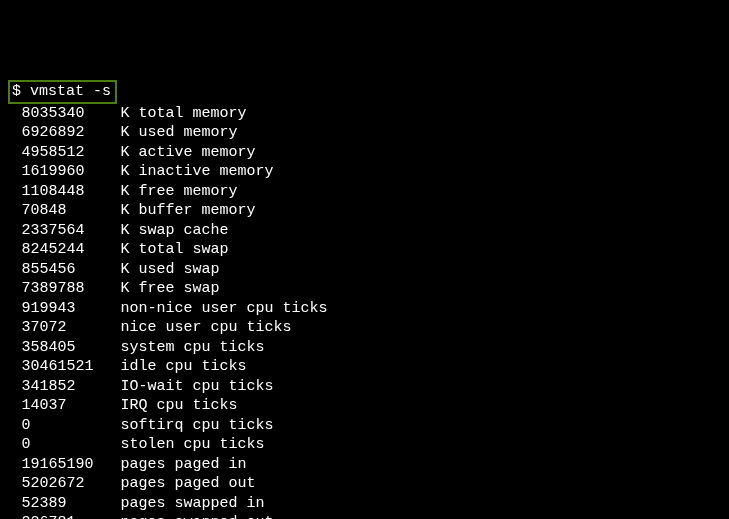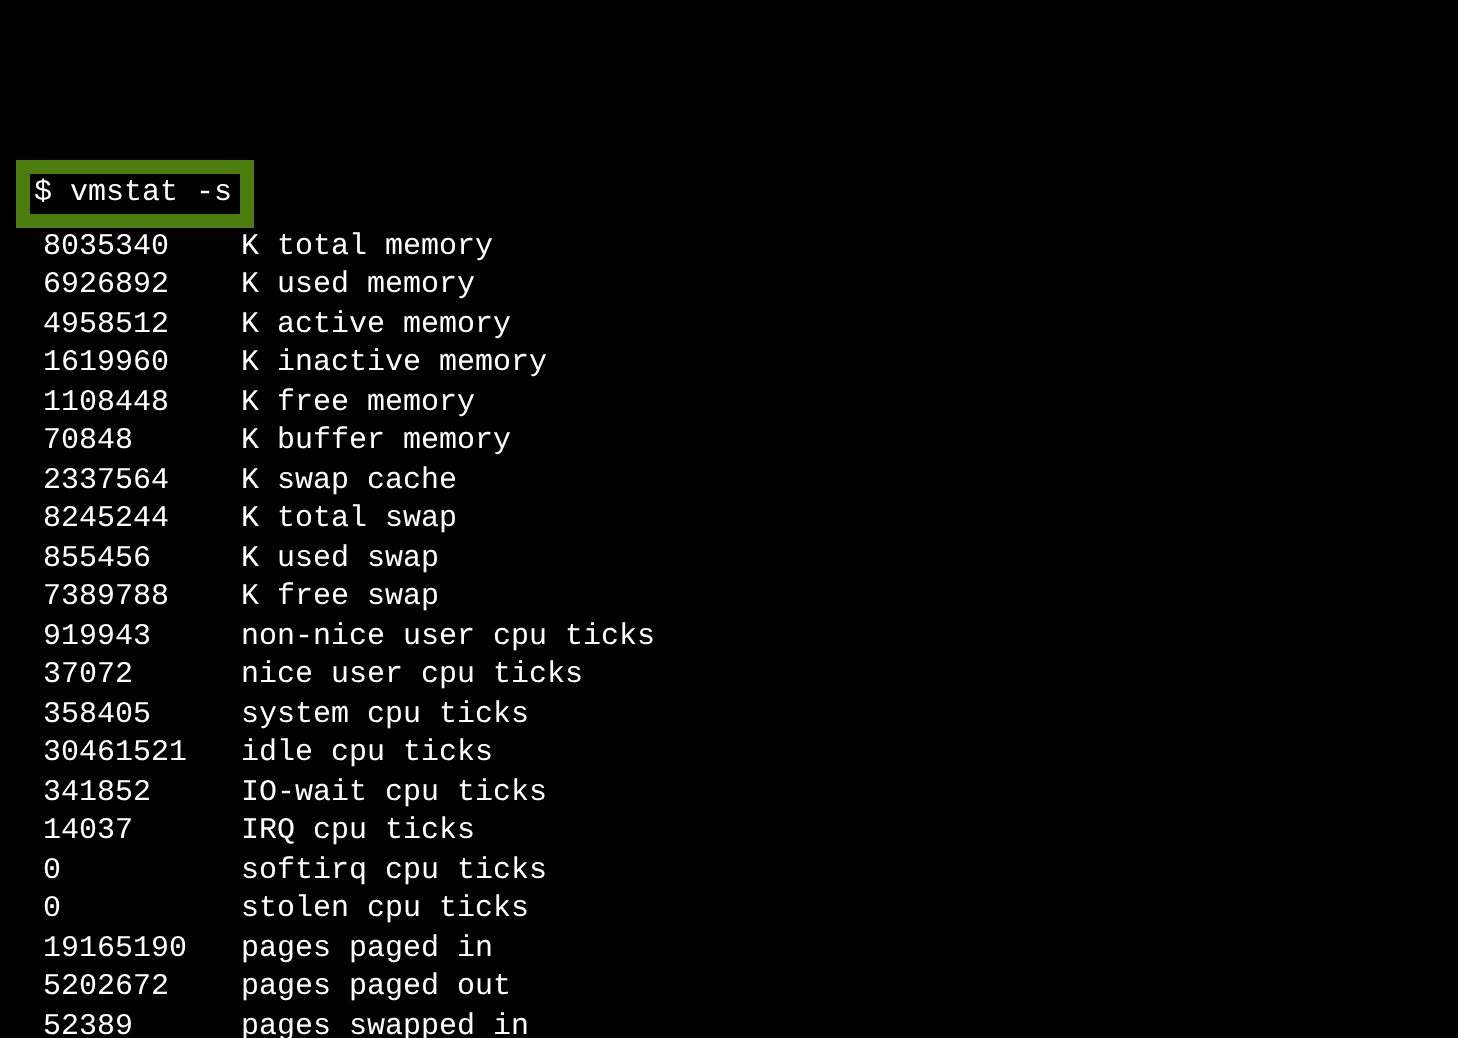--- a/index.html
+++ b/index.html
@@ -10,21 +10,21 @@
       font-size: 15px;
       line-height: 1.3;
       padding: 2px 8px;
       width: 729px;
       height: 519px;
       overflow: hidden;
       white-space: pre;
     }
     .prompt-line { display: inline-block; }
     .cmd-box {
-      border: 7px solid #4d7c0f;
+      border: 2px solid #4d7c0f;
       display: inline-block;
       padding: 0 4px 0 2px;
     }
     .row { display: block; }
     .num {
       display: inline-block;
       width: 10ch;
       margin-left: 1.5ch;
     }
     .label { display: inline-block; padding-left: 1ch; }

